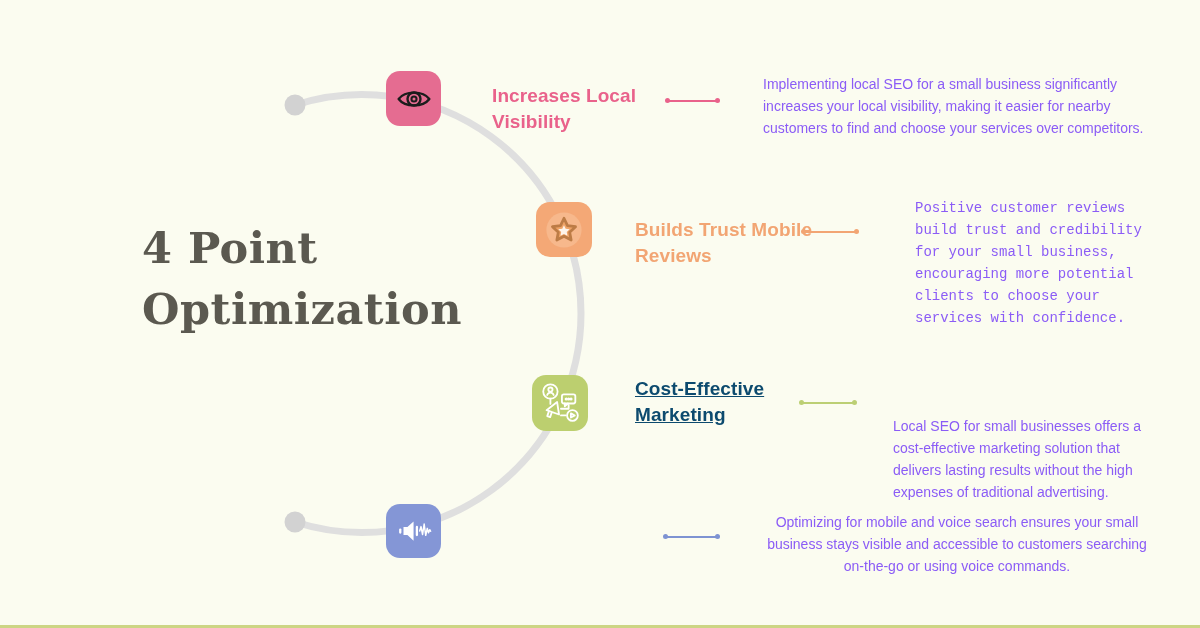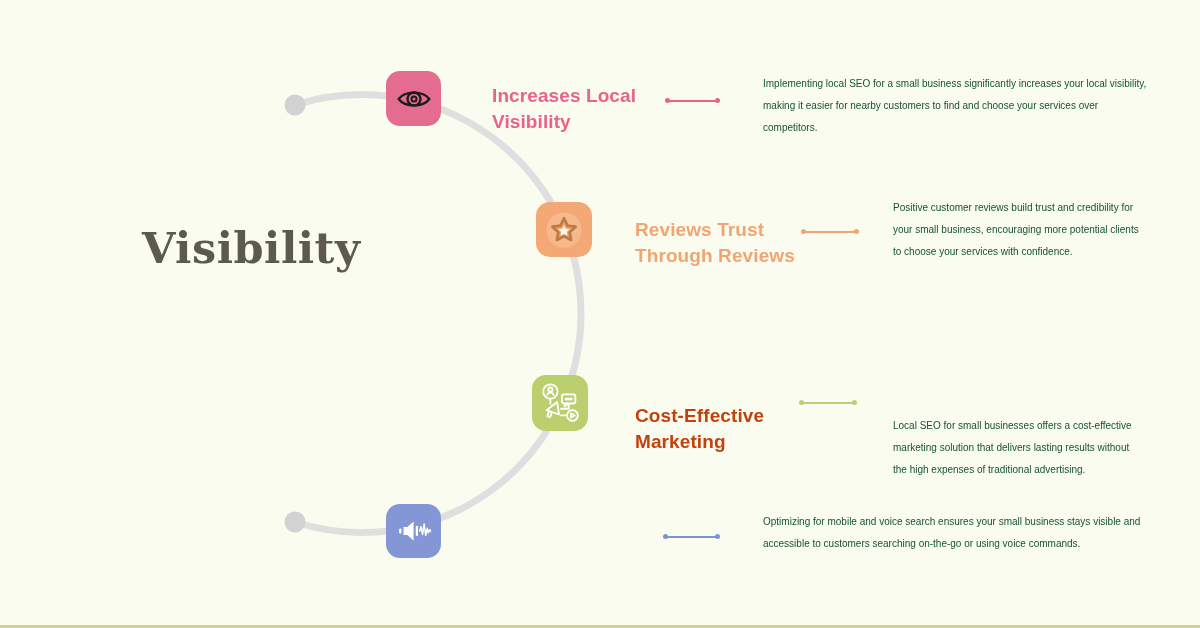--- a/index.html
+++ b/index.html
@@ -16,28 +16,28 @@
   .icon-box{position:absolute;display:flex;align-items:center;justify-content:center;
     border-radius:14px;}
   .i1{left:386px;top:71px;width:55px;height:55px;background:#e56c91;}
   .i2{left:536px;top:202px;width:56px;height:55px;background:#f4a876;}
   .i3{left:532px;top:375px;width:56px;height:56px;background:#bccf6f;}
   .i4{left:386px;top:504px;width:55px;height:54px;background:#8496d6;}
 
   .point-title{position:absolute;margin:8px;font-weight:700;font-size:19px;line-height:26px;letter-spacing:.1px;}
   .t1{left:484px;top:75px;width:162px;color:#e9628b;}
   .t2{left:627px;top:209px;width:186px;color:#f2a573;}
-  .t3{left:627px;top:395px;width:172px;color:#c2410c;}
+  .t3{left:627px;top:368px;width:172px;color:#0c4a6e;text-decoration:underline;}
   .t4{left:484px;top:514px;width:212px;color:#7e93d2;}
 
-  .point-desc{position:absolute;margin:0;font-size:10px;line-height:22px;color:#14532d;letter-spacing:0;}
+  .point-desc{position:absolute;margin:0;font-size:14px;line-height:22px;color:#8b5cf6;letter-spacing:0;}
   .d1{left:763px;top:73px;width:392px;}
-  .d2{left:893px;top:197px;width:250px;}
+  .d2{left:915px;top:197px;width:250px;font-family:Liberation Mono, monospace;}
   .d3{left:893px;top:369px;width:252px;margin-top:46px;}
-  .d4{left:763px;top:511px;width:388px;}
+  .d4{left:763px;top:511px;width:388px;text-align:center;}
 
   .connector{position:absolute;height:1.5px;background:currentColor;}
   .connector::before,.connector::after{content:"";position:absolute;top:-1.75px;width:5px;height:5px;
     border-radius:50%;background:currentColor;}
   .connector::before{left:-2px;}
   .connector::after{right:-2px;}
   .c1{color:#e9628b;left:667px;top:100px;width:51px;}
   .c2{color:#f2a573;left:803px;top:231px;width:54px;}
   .c3{color:#bccf74;left:801px;top:402px;width:54px;}
   .c4{color:#7e93d2;left:665px;top:536px;width:53px;}
@@ -49,42 +49,43 @@
 
 <div class="canvas">
 
   <svg class="arc-svg" viewBox="0 0 1200 628" aria-hidden="true">
     <path d="M295 105 A219 219 0 1 1 295 522" fill="none" stroke="#dfdfdf" stroke-width="7" stroke-linecap="round"></path>
     <circle cx="295" cy="105" r="10.5" fill="#d2d2d2"></circle>
     <circle cx="295" cy="522" r="10.5" fill="#d2d2d2"></circle>
   </svg>
 
   <h1 class="main-title">
-    <span>Visibility</span>
+    <span>4 Point</span>
+    <span>Optimization</span>
   </h1>
 
   <div class="icon-box i1">
     <svg width="38" height="38" viewBox="0 0 24 24" aria-hidden="true">
       <path d="M2.3 12 C6.3 6.6 17.7 6.6 21.7 12 C17.7 17.4 6.3 17.4 2.3 12 Z" fill="none" stroke="#1c1c1c" stroke-width="1.5" stroke-linejoin="round"></path>
       <circle cx="12" cy="12" r="4.1" fill="none" stroke="#1c1c1c" stroke-width="1.5"></circle>
       <circle cx="12" cy="12" r="1.6" fill="none" stroke="#1c1c1c" stroke-width="1.3"></circle>
     </svg>
   </div>
   <h3 class="point-title t1">Increases Local Visibility</h3>
   <div class="connector c1"></div>
   <p class="point-desc d1">Implementing local SEO for a small business significantly increases your local visibility, making it easier for nearby customers to find and choose your services over competitors.</p>
 
   <div class="icon-box i2">
     <svg width="44" height="44" viewBox="0 0 24 24" aria-hidden="true">
       <circle cx="12" cy="12" r="9.6" fill="#f7b88c"></circle>
       <path d="M12 5.6 L13.9 9.6 L18.3 10.2 L15.1 13.2 L15.9 17.5 L12 15.4 L8.1 17.5 L8.9 13.2 L5.7 10.2 L10.1 9.6 Z" fill="#efa468" stroke="#bd7c46" stroke-width="1.5" stroke-linejoin="round"></path>
       <path d="M12 5.6 L13.9 9.6 L18.3 10.2 L15.1 13.2 L15.9 17.5 L12 15.4 L8.1 17.5 L8.9 13.2 L5.7 10.2 L10.1 9.6 Z" transform="translate(6.1 6.6) scale(0.49)" fill="#fdf4ea"></path>
     </svg>
   </div>
-  <h3 class="point-title t2">Reviews Trust Through Reviews</h3>
+  <h3 class="point-title t2">Builds Trust Mobile Reviews</h3>
   <div class="connector c2"></div>
   <p class="point-desc d2">Positive customer reviews build trust and credibility for your small business, encouraging more potential clients to choose your services with confidence.</p>
 
   <div class="icon-box i3">
     <svg width="46" height="46" viewBox="0 0 48 48" fill="none" stroke="#ffffff" stroke-width="1.9" stroke-linecap="round" stroke-linejoin="round" aria-hidden="true">
 
       <circle cx="14" cy="12" r="7.5"></circle>
       <circle cx="14" cy="10" r="2.2"></circle>
       <path d="M10.6 15.6 a3.6 3.6 0 0 1 6.8 0"></path>
 

